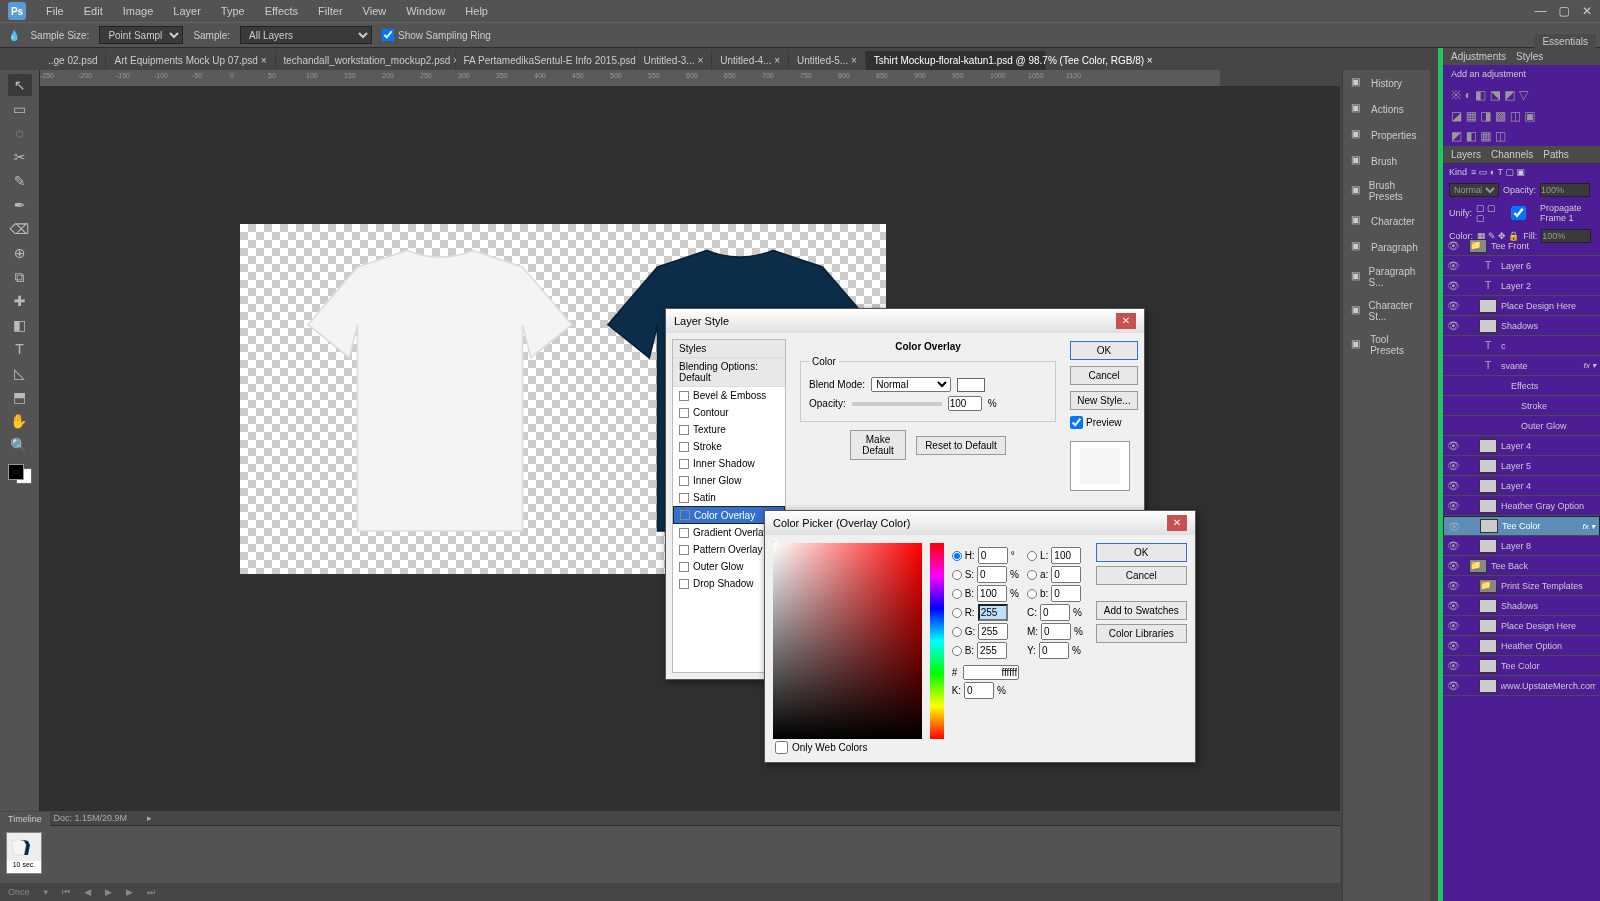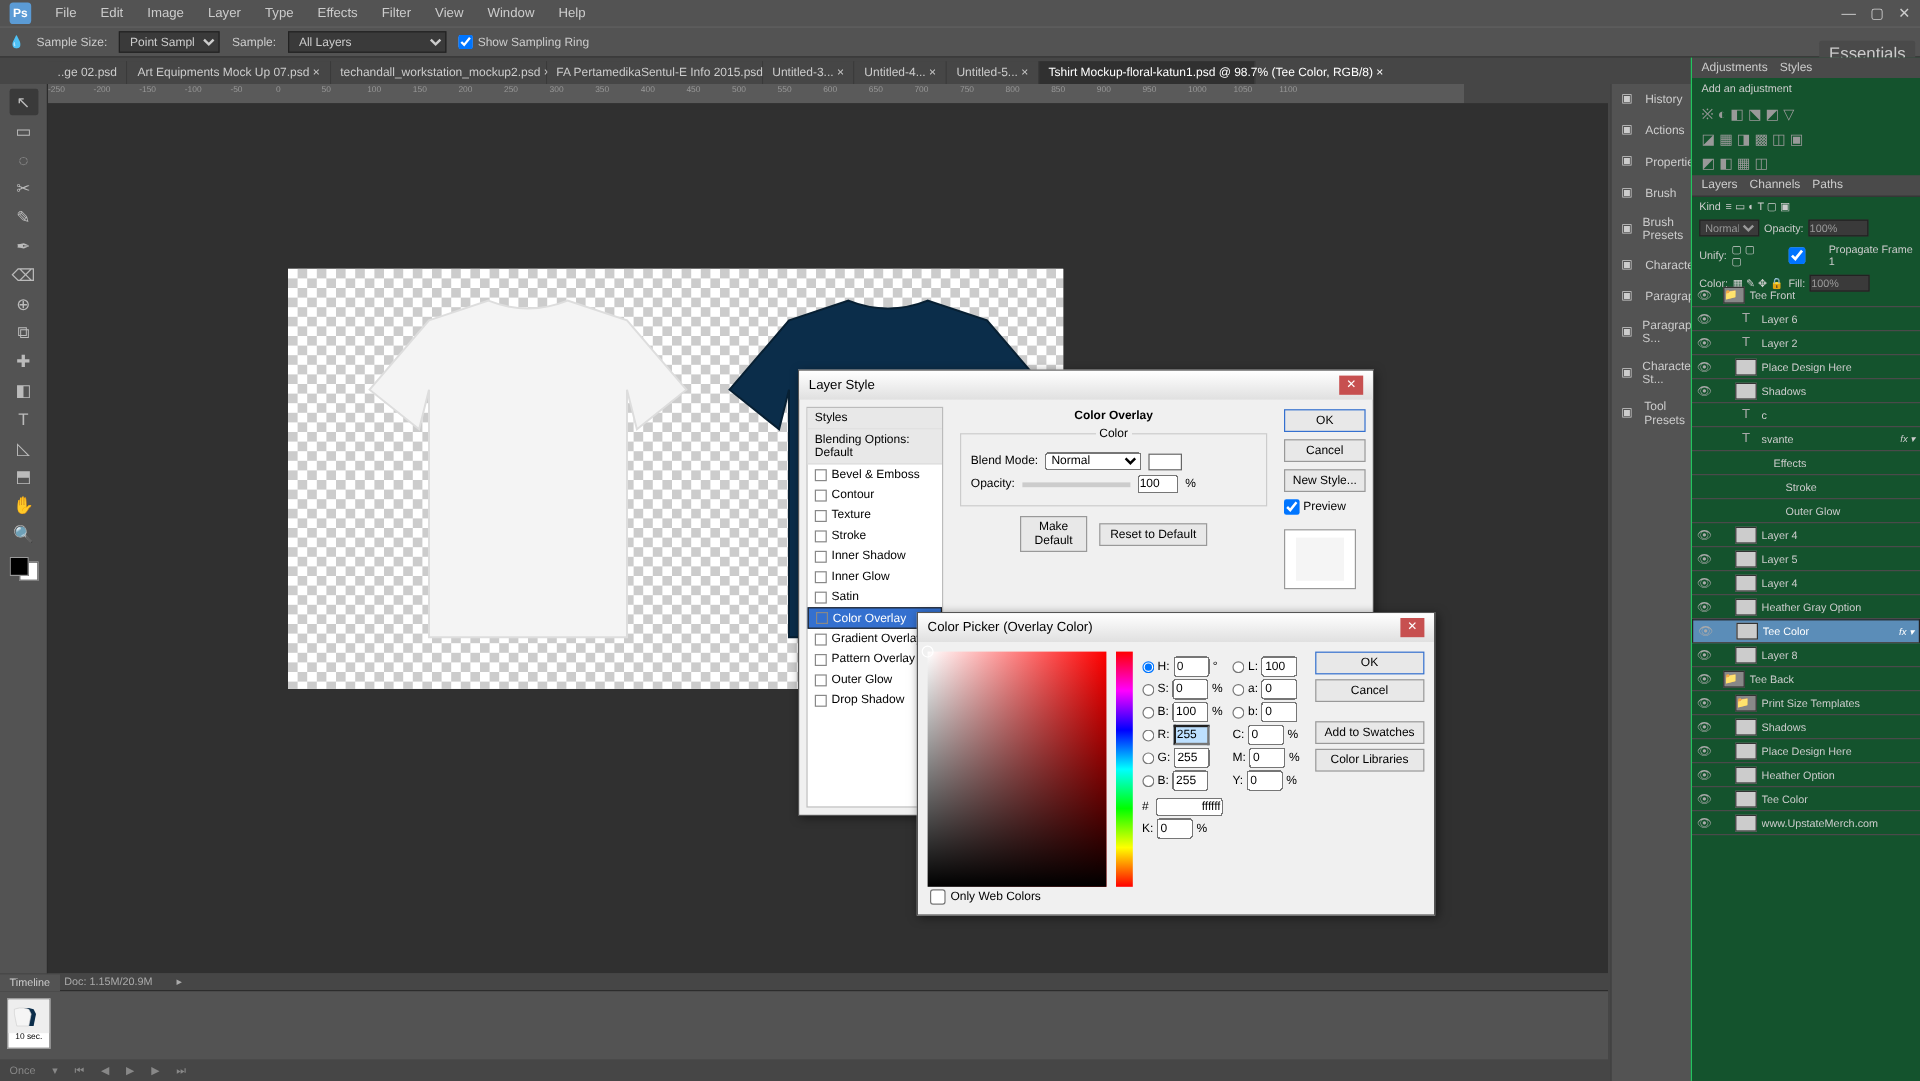--- a/index.html
+++ b/index.html
@@ -33,22 +33,22 @@
 .statusbar { position: absolute; left: 0; right: 260px; bottom: 76px; height: 14px; background: #464646; font-size: 9px; display: flex; align-items: center; padding: 0 8px; gap: 20px; color: #aaa; }
 .tl-panel { position: absolute; left: 0; right: 260px; bottom: 18px; height: 58px; background: #535353; border-top: 1px solid #2c2c2c; }
 .tl-tab { position: absolute; left: 0; top: -14px; padding: 2px 8px; background: #535353; font-size: 9px; }
 .tl-frame { position: absolute; left: 6px; top: 6px; width: 36px; height: 42px; border: 1px solid #888; background: #fff; }
 .tl-frame .th { width: 100%; height: 28px; background: #eee; display: flex; align-items: center; justify-content: center; font-size: 7px; }
 .tl-frame .tm { font-size: 7px; text-align: center; color: #000; }
 .tl-ctl { position: absolute; bottom: 0; left: 0; right: 260px; height: 18px; background: #464646; font-size: 9px; display: flex; align-items: center; gap: 14px; padding: 0 8px; color: #888; }
 .panel-strip { position: absolute; right: 260px; top: 70px; width: 88px; bottom: 0; background: #535353; border-left: 1px solid #3c3c3c; }
 .panel-strip .pitem { font-size: 10px; padding: 6px 8px; display: flex; align-items: center; gap: 6px; cursor: pointer; }
 .panel-strip .pitem .ico { width: 14px; height: 14px; }
-.right-panels { position: absolute; right: 0; top: 48px; width: 191px; bottom: 0; background: #14532d; border-left: 1px solid #22c55e; font-size: 9px; }
-.essentials { position: absolute; right: 4px; top: 34px; background: #4a4a4a; padding: 2px 8px; font-size: 14px; border-radius: 2px; margin-left: 39px; }
+.right-panels { position: absolute; right: 0; top: 48px; width: 162px; bottom: 0; background: #4c1d95; border-left: 5px solid #22c55e; font-size: 9px; }
+.essentials { position: absolute; right: 4px; top: 34px; background: #4a4a4a; padding: 2px 8px; font-size: 10px; border-radius: 2px; margin-left: 39px; }
 .adj-hdr { display: flex; gap: 10px; padding: 3px 8px; background: #4a4a4a; font-size: 10px; }
 .adj-body { padding: 4px 8px; }
 .icon-row { display: flex; gap: 6px; padding: 3px 8px; font-size: 12px; color: #999; }
 .lay-tabs { display: flex; gap: 10px; padding: 3px 8px; background: #4a4a4a; font-size: 10px; border-bottom: 1px solid #333; }
 .lay-hdr { padding: 3px 6px; font-size: 9px; display: flex; gap: 4px; align-items: center; }
 .lay-hdr input, .lay-hdr select { background: #3a3a3a; border: 1px solid #222; color: #999; font-size: 9px; width: 50px; height: 14px; }
 .layer-list { overflow: auto; position: absolute; left: 0; right: 0; top: 188px; bottom: 0; }
 .lrow { display: flex; align-items: center; height: 20px; border-bottom: 1px solid #4a4a4a; padding: 0 4px; gap: 4px; }
 .lrow.sel { background: #5b8db8; color: #fff; }
 .lrow .eye { width: 14px; font-size: 10px; color: #aaa; }
@@ -64,21 +64,21 @@
 .dlg-title .dclose { margin-left: auto; width: 20px; height: 16px; background: #c75050; color: #fff; text-align: center; line-height: 16px; font-size: 10px; cursor: pointer; }
 .dlg-body { display: flex; height: calc(100% - 24px); }
 .style-list { width: 114px; border: 1px solid #bbb; margin: 6px; background: #fff; }
 .style-list .sh { background: #e8e8e8; padding: 3px 6px; font-size: 10px; border-bottom: 1px solid #ddd; }
 .style-list .sr { padding: 3px 6px; font-size: 10px; display: flex; align-items: center; gap: 4px; }
 .style-list .sr.sel { background: #3470cf; color: #fff; }
 .style-list .sr .cb { width: 10px; height: 10px; border: 1px solid #888; background: #fff; }
 .style-list .sr.sel .cb { accent-color: #fff; }
 .style-content { flex: 1; padding: 8px; }
 .field-group { border: 1px solid #ccc; padding: 6px 8px; margin-bottom: 8px; font-size: 10px; }
-.field-group legend { font-size: 10px; padding: 0 3px; text-align: center; }
+.field-group legend { font-size: 10px; padding: 0 3px; }
 .frow { display: flex; align-items: center; gap: 6px; margin: 4px 0; font-size: 10px; }
 .frow select { font-size: 10px; width: 80px; }
 .frow input[type=text] { width: 34px; font-size: 10px; }
 .cswatch { width: 28px; height: 14px; border: 1px solid #666; background: #fff; }
 .slider { flex: 0 0 90px; height: 4px; background: #ccc; position: relative; }
 .dlg-btns { width: 80px; padding: 8px 6px; display: flex; flex-direction: column; gap: 6px; }
 .dbtn { font-size: 10px; padding: 3px 0; background: #e8e8e8; border: 1px solid #999; cursor: pointer; text-align: center; }
 .dbtn.primary { border: 1px solid #3470cf; }
 .preview-sw { width: 60px; height: 50px; border: 1px solid #999; background: #fff; margin-top: 6px; display:flex; align-items:center; justify-content:center;}
 .preview-sw div{width:40px;height:36px;background:#f5f5f5;}

